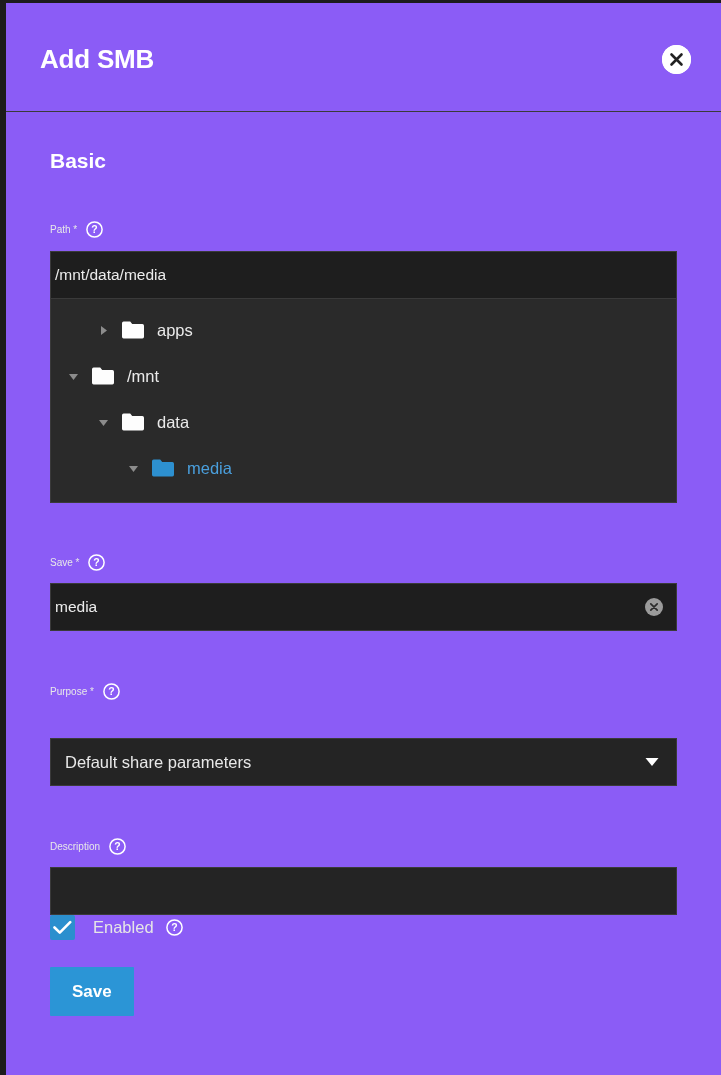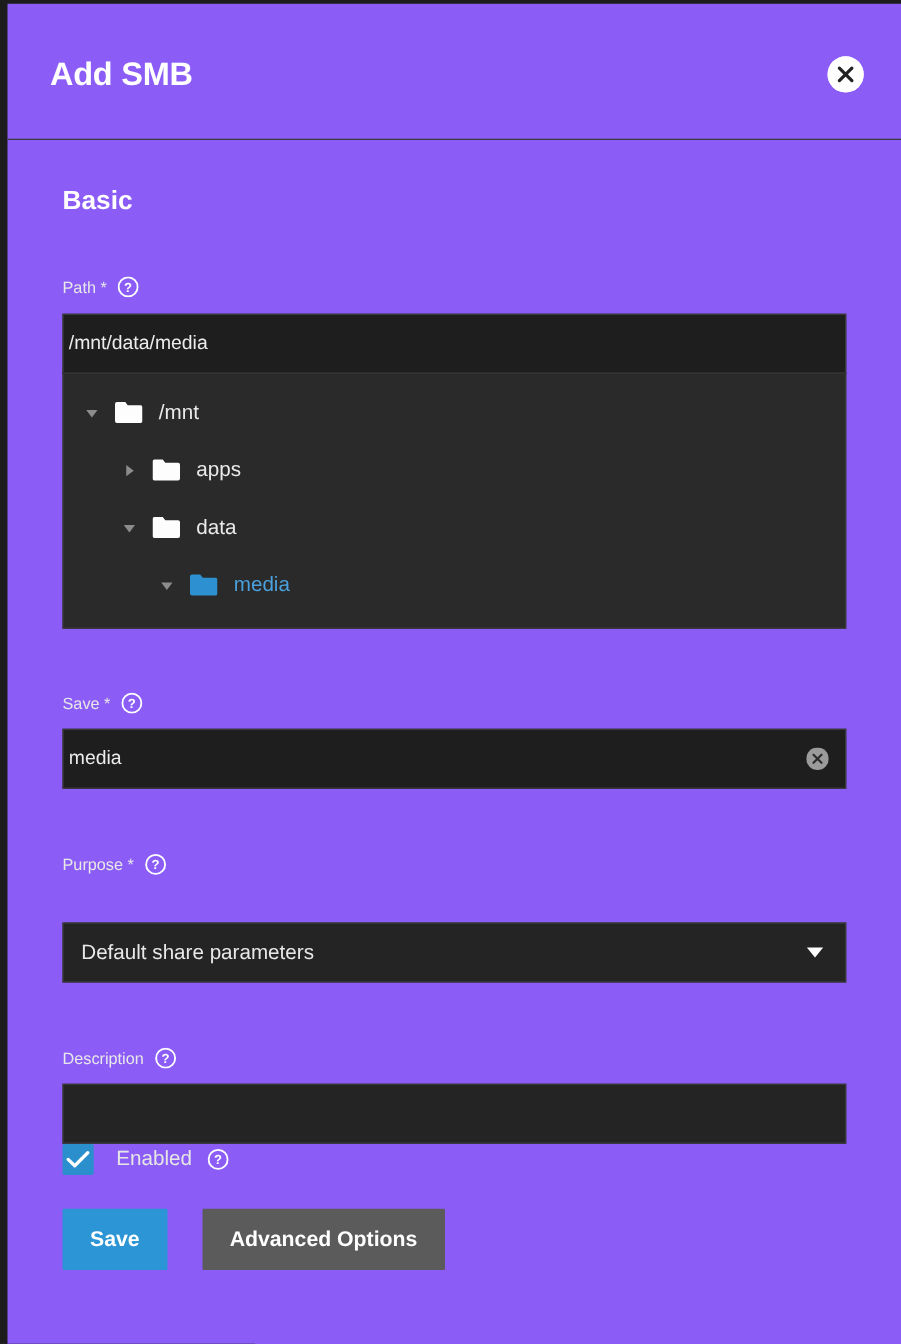--- a/index.html
+++ b/index.html
@@ -72,21 +72,21 @@
   .field {
     position: relative;
   }
   .field-label-row {
     display: flex;
     align-items: center;
     gap: 9px;
     height: 18px;
   }
   .field-label {
-    font-size: 13px;
+    font-size: 10px;
     color: #e8e8e8;
     white-space: pre;
   }
   .help-icon {
     width: 17px;
     height: 17px;
     display: inline-flex;
     cursor: pointer;
   }
   .help-icon svg { display: block; }
@@ -274,46 +274,46 @@
             <circle cx="8.5" cy="8.5" r="7.6" fill="none" stroke="#ffffff" stroke-width="1.5"></circle>
             <text x="8.5" y="12.4" text-anchor="middle" font-family="Liberation Sans, sans-serif" font-size="10.5" font-weight="bold" fill="#ffffff">?</text>
           </svg>
         </span>
       </div>
       <div class="input-wrap" style="margin-top:13px;">
         <input class="text-input" type="text" value="/mnt/data/media" style="">
       </div>
 
       <div class="tree">
+        <div class="tree-node" style="padding-left:40px;">
+          <span class="twisty">
+            <svg width="13" height="13" viewBox="0 0 13 13">
+                <path d="M4 2 L4 11 L10 6.5 Z" fill="#8c8c8c"></path>
+              </svg>
+          </span>
+          <span class="folder-icon">
+            <svg width="22" height="18" viewBox="0 0 22 18">
+              <path d="M0 2.2 A1.6 1.6 0 0 1 1.6 0.6 H8.2 L10.2 3.1 H20.4 A1.6 1.6 0 0 1 22 4.7 V15.8 A1.6 1.6 0 0 1 20.4 17.4 H1.6 A1.6 1.6 0 0 1 0 15.8 Z" fill="#fdfdfd"></path>
+            </svg>
+          </span>
+          <span class="tree-label">apps</span>
+        </div>
+
         <div class="tree-node" style="padding-left:10px;">
           <span class="twisty">
             <svg width="13" height="13" viewBox="0 0 13 13">
                 <path d="M2 4 L11 4 L6.5 10 Z" fill="#8c8c8c"></path>
               </svg>
           </span>
           <span class="folder-icon">
             <svg width="22" height="18" viewBox="0 0 22 18">
               <path d="M0 2.2 A1.6 1.6 0 0 1 1.6 0.6 H8.2 L10.2 3.1 H20.4 A1.6 1.6 0 0 1 22 4.7 V15.8 A1.6 1.6 0 0 1 20.4 17.4 H1.6 A1.6 1.6 0 0 1 0 15.8 Z" fill="#fdfdfd"></path>
             </svg>
           </span>
           <span class="tree-label">/mnt</span>
-        </div>
-
-        <div class="tree-node" style="padding-left:40px;">
-          <span class="twisty">
-            <svg width="13" height="13" viewBox="0 0 13 13">
-                <path d="M4 2 L4 11 L10 6.5 Z" fill="#8c8c8c"></path>
-              </svg>
-          </span>
-          <span class="folder-icon">
-            <svg width="22" height="18" viewBox="0 0 22 18">
-              <path d="M0 2.2 A1.6 1.6 0 0 1 1.6 0.6 H8.2 L10.2 3.1 H20.4 A1.6 1.6 0 0 1 22 4.7 V15.8 A1.6 1.6 0 0 1 20.4 17.4 H1.6 A1.6 1.6 0 0 1 0 15.8 Z" fill="#fdfdfd"></path>
-            </svg>
-          </span>
-          <span class="tree-label">apps</span>
         </div>
 
         <div class="tree-node" style="padding-left:40px;">
           <span class="twisty">
             <svg width="13" height="13" viewBox="0 0 13 13">
                 <path d="M2 4 L11 4 L6.5 10 Z" fill="#8c8c8c"></path>
               </svg>
           </span>
           <span class="folder-icon">
             <svg width="22" height="18" viewBox="0 0 22 18">
@@ -407,17 +407,16 @@
       <span class="help-icon">
         <svg width="17" height="17" viewBox="0 0 17 17">
           <circle cx="8.5" cy="8.5" r="7.6" fill="none" stroke="#ffffff" stroke-width="1.5"></circle>
           <text x="8.5" y="12.4" text-anchor="middle" font-family="Liberation Sans, sans-serif" font-size="10.5" font-weight="bold" fill="#ffffff">?</text>
         </svg>
       </span>
     </div>
 
     <div class="button-row" style="margin-top:27px;">
       <button class="btn btn-primary">Save</button>
-      <button class="btn btn-secondary">Advanced Options</button>
     </div>
 
   </div>
 </div>
 
 </body></html>

